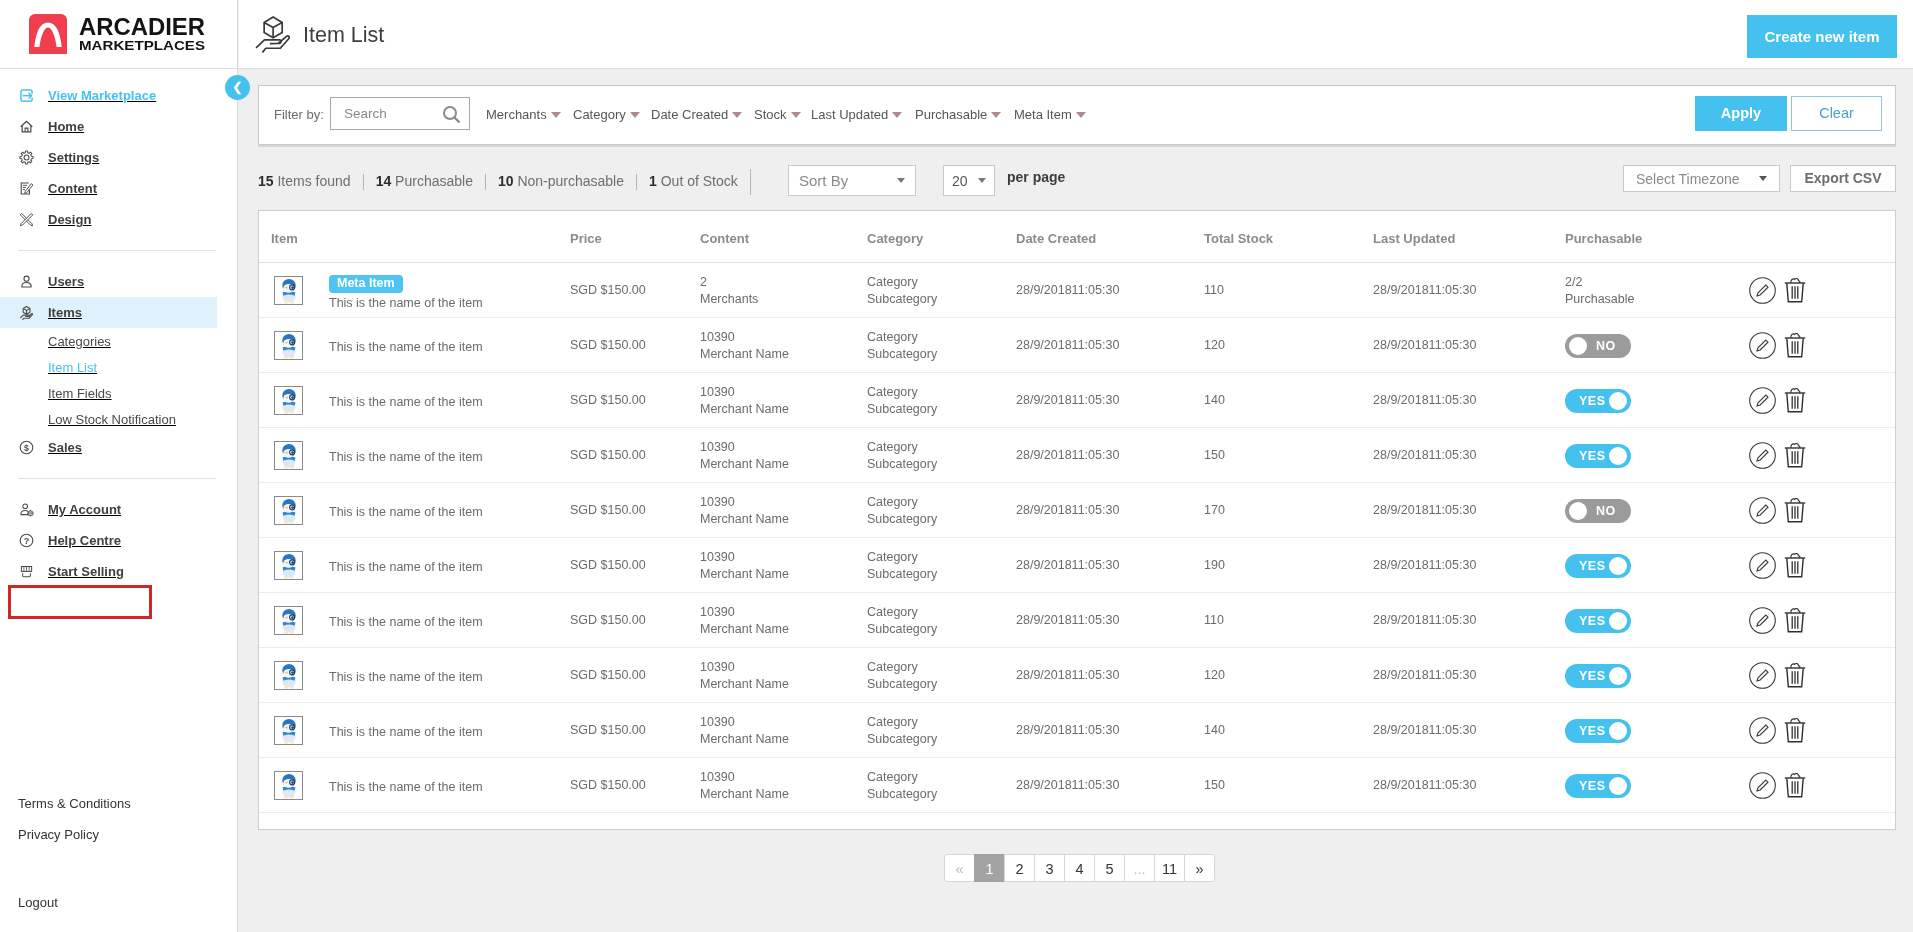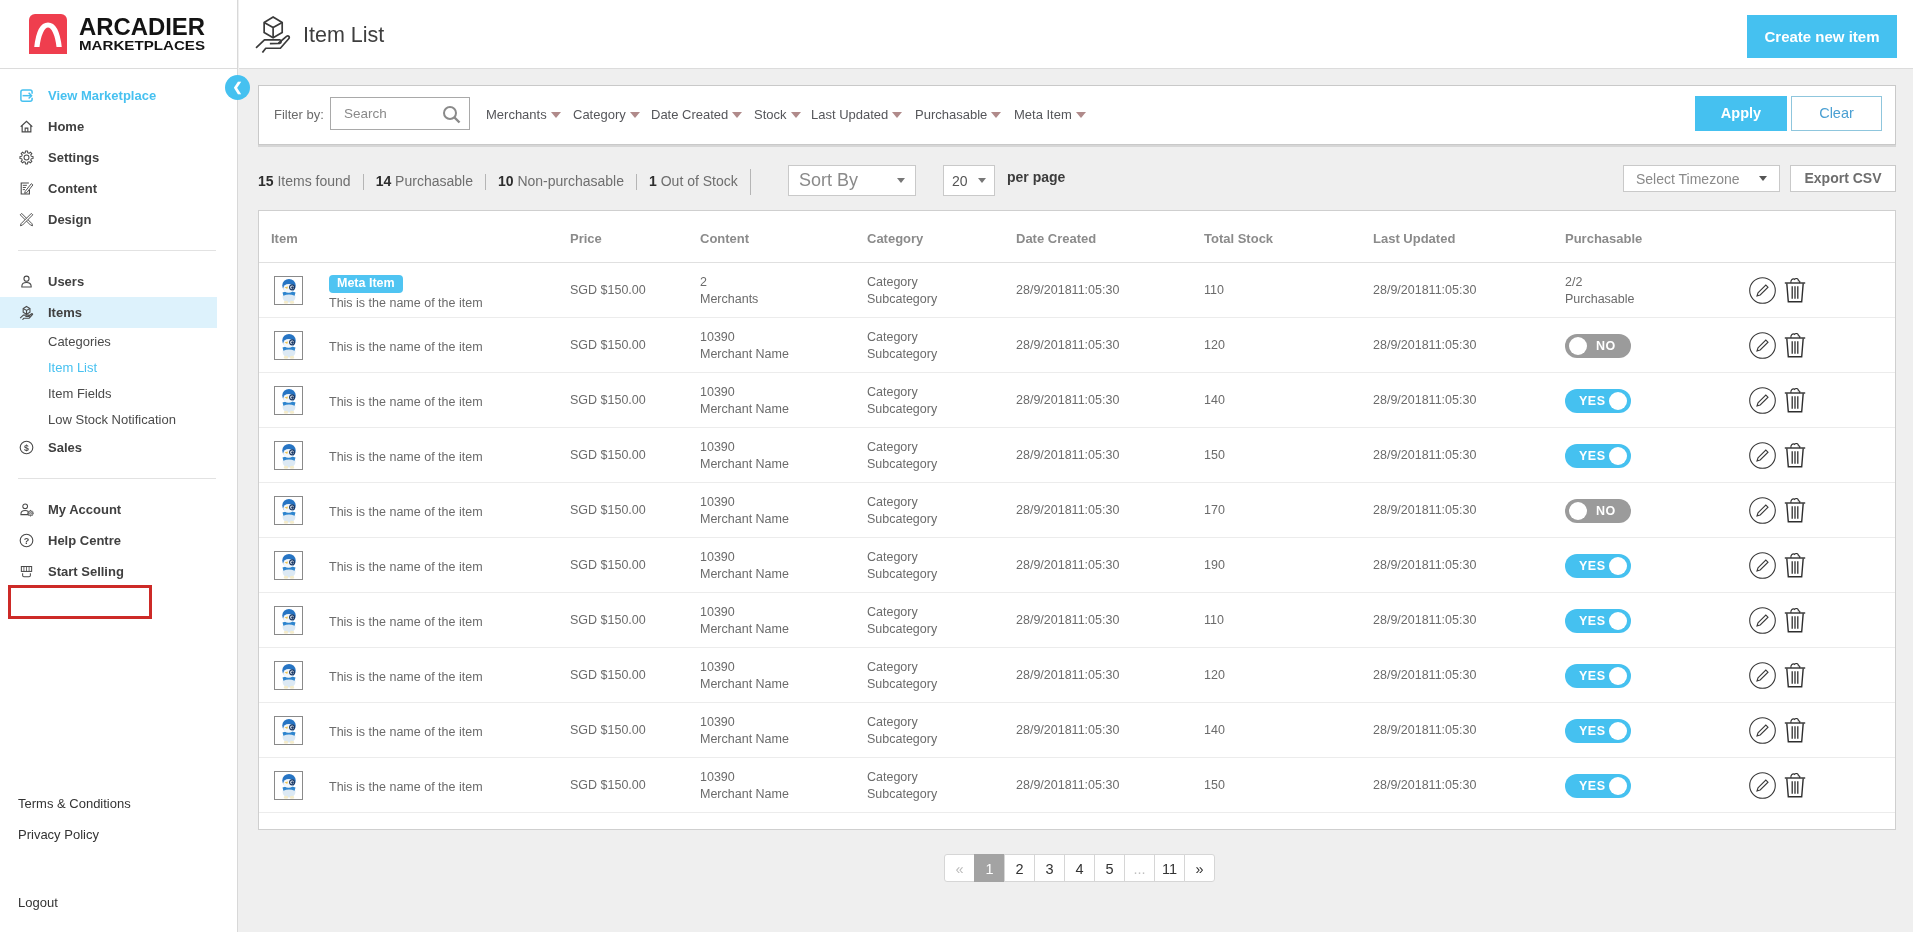--- a/index.html
+++ b/index.html
@@ -1,19 +1,19 @@
 <!DOCTYPE html>
 <html><head><meta charset="utf-8">
 <style>
 * { margin:0; padding:0; box-sizing:border-box; }
 html,body { width:1913px; height:932px; overflow:hidden; font-family:"Liberation Sans",sans-serif; background:#efefef; }
 #sidebar { position:absolute; left:0; top:0; width:238px; height:932px; background:#fff; border-right:1px solid #d8d8d8; z-index:5;}
 #logo { height:69px; border-bottom:1px solid #dcdcdc; display:flex; align-items:center; padding-left:29px; background:#fff;}
 #logotext { margin-left:12px; }
-.nav { position:absolute; left:0; top:80px; width:100%; }
+.nav { position:absolute; left:0; top:80px; width:100%;text-decoration:underline; }
 .nitem { display:flex; align-items:center; height:31px; padding-left:19px; font-size:13px; font-weight:bold; color:#404040; }
 .nitem svg { width:15px; height:15px; margin-right:14px; flex:none;}
 .nitem.blue { color:#47c1f0; }
 .nsub { padding-left:48px; height:26px; display:flex; align-items:center; font-size:13px; color:#4a4a4a;}
 .nsub.active { color:#47c1f0; }
 .ndiv { border-top:1px solid #e2e2e2; margin:15px 0 15px 18px; width:198px;}
 #items-row { background:#ddf2fc; width:217px; }
 #startsell { position:absolute; left:8px; top:585px; width:144px; height:34px; border:3px solid #cd2a27; }
 #sbbottom { position:absolute; left:0; bottom:0; width:100%; }
 .bitem { height:31px; display:flex; align-items:center; padding-left:18px; font-size:13px; color:#333; }
@@ -30,21 +30,21 @@
 #searchbox svg { position:absolute; right:8px; top:7px; }
 .fdrop { position:absolute; top:21px; font-size:13px; color:#55565a; }
 .caret { display:inline-block; width:0; height:0; border-left:5px solid transparent; border-right:5px solid transparent; border-top:6px solid #b08a8a; vertical-align:middle; margin-left:4px; margin-top:-2px;}
 #applybtn { position:absolute; right:108px; top:10px; width:92px; height:35px; background:#45c1f0; color:#fff; font-weight:bold; font-size:14.5px; text-align:center; line-height:35px;}
 #clearbtn { position:absolute; right:13px; top:10px; width:91px; height:35px; background:#fff; border:1px solid #8fc6dd; color:#4ba0d3; font-size:14.5px; text-align:center; line-height:33px;}
 #stats { position:absolute; left:19px; top:95px; right:17px; height:31px; font-size:14px; color:#6e6e6e;}
 #statstext { position:absolute; left:0; top:4px; }
 #stats b { color:#2e2e2e; }
 .sdiv { display:inline-block; width:1px; height:16px; background:#b5b5b5; vertical-align:middle; margin:0 12px;}
 .selbox { background:#fff; border:1px solid #c9c9c9; color:#8a8a8a; display:inline-flex; align-items:center; justify-content:space-between; }
-#sortby { position:absolute; left:530px; top:0px; width:128px; height:31px; padding:0 10px; font-size:18px;}
+#sortby { position:absolute; left:530px; top:0px; width:128px; height:31px; padding:0 10px; font-size:15px;}
 #perpagesel { position:absolute; left:685px; top:0px; width:52px; height:31px; padding:0 8px; font-size:14px; color:#555;}
 #perpagelbl { position:absolute; left:749px; top:4px; font-weight:bold; color:#3c3c3c; }
 #tzsel { position:absolute; right:116px; top:0px; width:157px; height:27px; padding:0 12px; font-size:14px;}
 #exportbtn { position:absolute; right:0px; top:0px; width:106px; height:27px; background:#fff; border:1px solid #c9c9c9; font-weight:bold; color:#6e6e6e; font-size:14px; text-align:center; line-height:25px;}
 .dcaret { width:0;height:0;border-left:4.5px solid transparent;border-right:4.5px solid transparent;border-top:5.5px solid #777; }
 #tablecard { position:absolute; left:19px; top:140px; width:1638px; height:620px; background:#fff; border:1px solid #cfcfcf; }
 .th { position:absolute; top:0; height:48px; line-height:56px; font-size:13px; font-weight:bold; color:#8b8b8b; }
 #thead { position:absolute; left:0; top:0; width:100%; height:52px; border-bottom:1px solid #e0e0e0;}
 .row { position:absolute; left:0; width:100%; height:55px; border-bottom:1px solid #ececec; font-size:12.5px; color:#6b6b6b;}
 .cell { position:absolute; top:0; height:55px; display:flex; flex-direction:column; justify-content:center; line-height:17px;}

